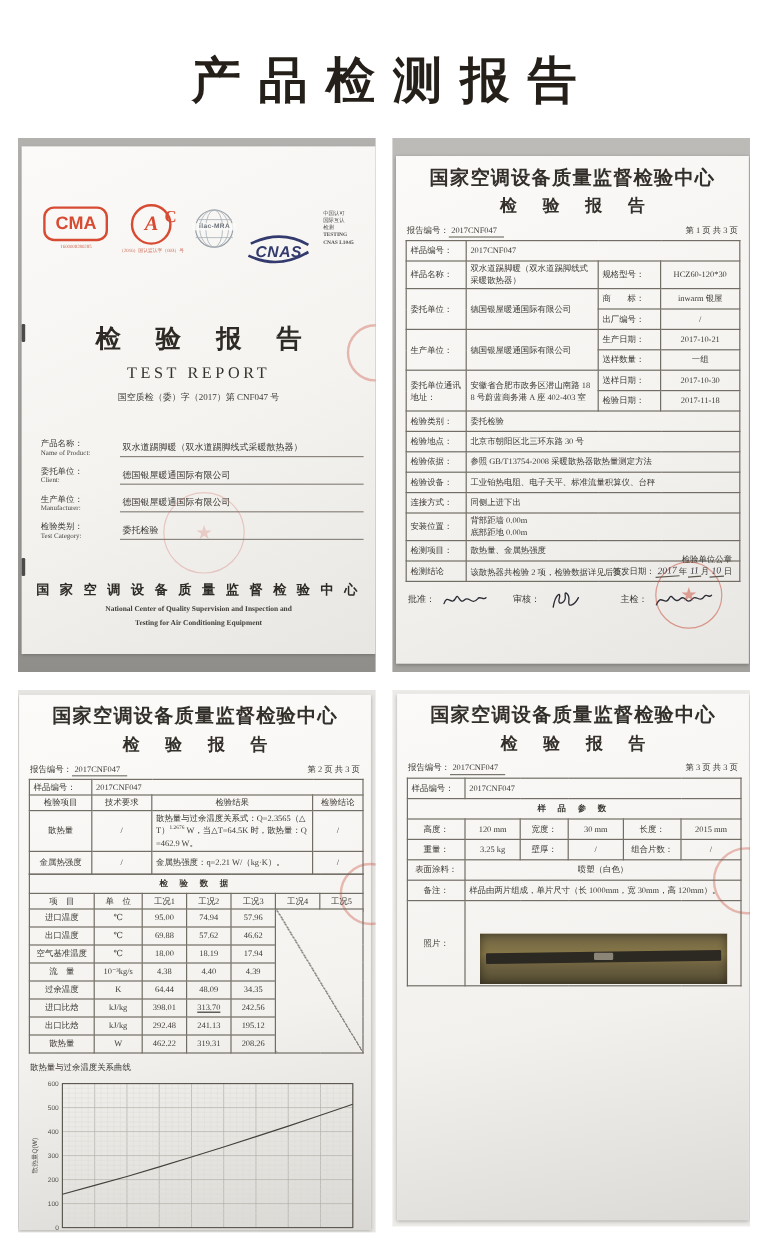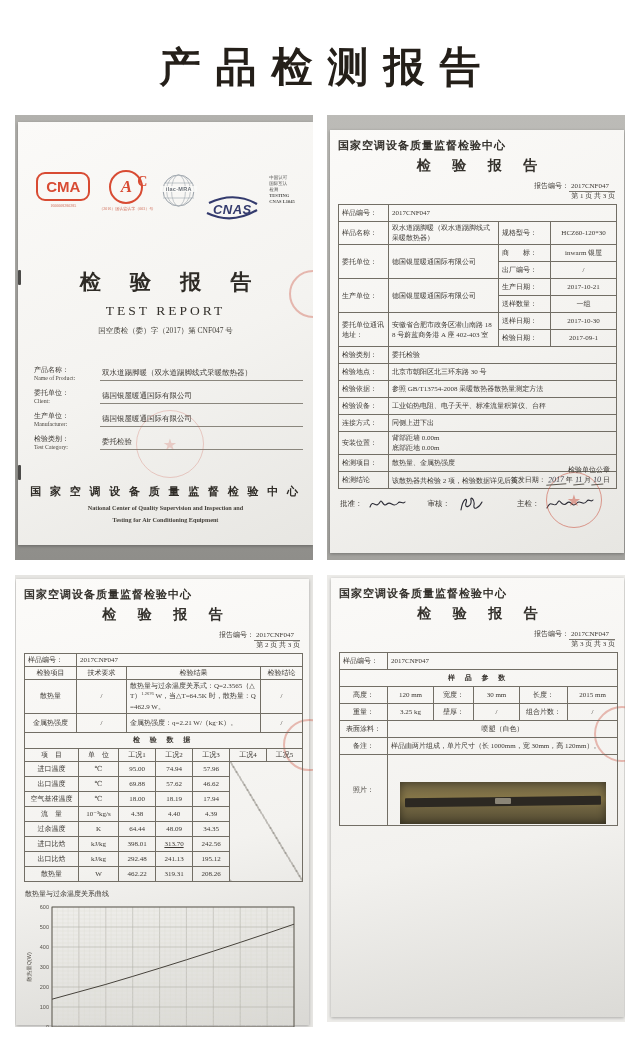--- a/index.html
+++ b/index.html
@@ -24,23 +24,23 @@
     position:absolute;
     background:linear-gradient(155deg,#fbfaf8 0%,#f4f3f0 55%,#e7e6e2 100%);
     box-shadow:0 1px 3px rgba(0,0,0,.28);
   }
   .photo-tl .paper{left:3px;right:0;top:7px;bottom:15px;}
   .photo-tr .paper{left:3px;right:1px;top:15px;bottom:7px;}
   .photo-bl .paper{left:1px;right:4px;top:4px;bottom:2px;background:linear-gradient(168deg,#fcfbf9 0%,#f3f2ef 60%,#d9d8d4 100%);}
   .photo-br .paper{left:4px;right:1px;top:3px;bottom:5px;background:linear-gradient(168deg,#fbfaf8 0%,#f2f1ee 60%,#dbdad6 100%);}
   .pad{position:absolute;left:8px;right:8px;top:8px;bottom:6px;}
   
-  .doc-center{text-align:left;font-weight:700;font-size:11px;letter-spacing:1px;color:#33302b;}
+  .doc-center{text-align:center;font-weight:700;font-size:16px;letter-spacing:1px;color:#33302b;}
   .doc-title{text-align:center;font-weight:700;font-size:14px;letter-spacing:9px;text-indent:9px;margin-top:4px;color:#33302b;}
-  .report-line{display:flex;justify-content:space-between;align-items:flex-end;font-size:7px;margin:6px 1px 3px;flex-direction:column;}
+  .report-line{display:flex;justify-content:space-between;align-items:flex-end;font-size:7px;margin:6px 1px 3px;}
   .rl-no span.u{border-bottom:0.5px solid #7a766e;padding:0 6px 1px 2px;}
   table.doc{width:100%;border-collapse:collapse;table-layout:fixed;}
   table.doc td{border:1px solid #726e65;font-size:7px;padding:1px 3px;vertical-align:middle;color:#3c3833;word-break:break-all;}
   .c{text-align:center;}
   .p1 td{height:14px;}
   .sup{font-size:4.5px;vertical-align:super;}
   .slash{background:linear-gradient(to top right,transparent 49.4%,#8a867e 49.4%,#8a867e 50.2%,transparent 50.2%);}
   
   .seal{position:absolute;border-radius:50%;border:1.5px solid rgba(203,80,62,.55);display:flex;align-items:center;justify-content:center;pointer-events:none;}
   .seal .star{color:rgba(203,80,62,.5);font-size:16px;}
@@ -244,21 +244,21 @@
               <td class="c">一组</td>
             </tr>
         <tr>
           <td rowspan="2">委托单位通讯地址：</td>
           <td rowspan="2">安徽省合肥市政务区潜山南路 188 号蔚蓝商务港 A 座 402-403 室</td>
           <td>送样日期：</td>
           <td class="c">2017-10-30</td>
         </tr>
         <tr>
               <td>检验日期：</td>
-              <td class="c">2017-09-1</td>
+              <td class="c">2017-11-18</td>
             </tr>
         <tr>
               <td>检验类别：</td>
               <td colspan="3">委托检验</td>
             </tr>
         <tr>
               <td>检验地点：</td>
               <td colspan="3">北京市朝阳区北三环东路 30 号</td>
             </tr>
         <tr>

